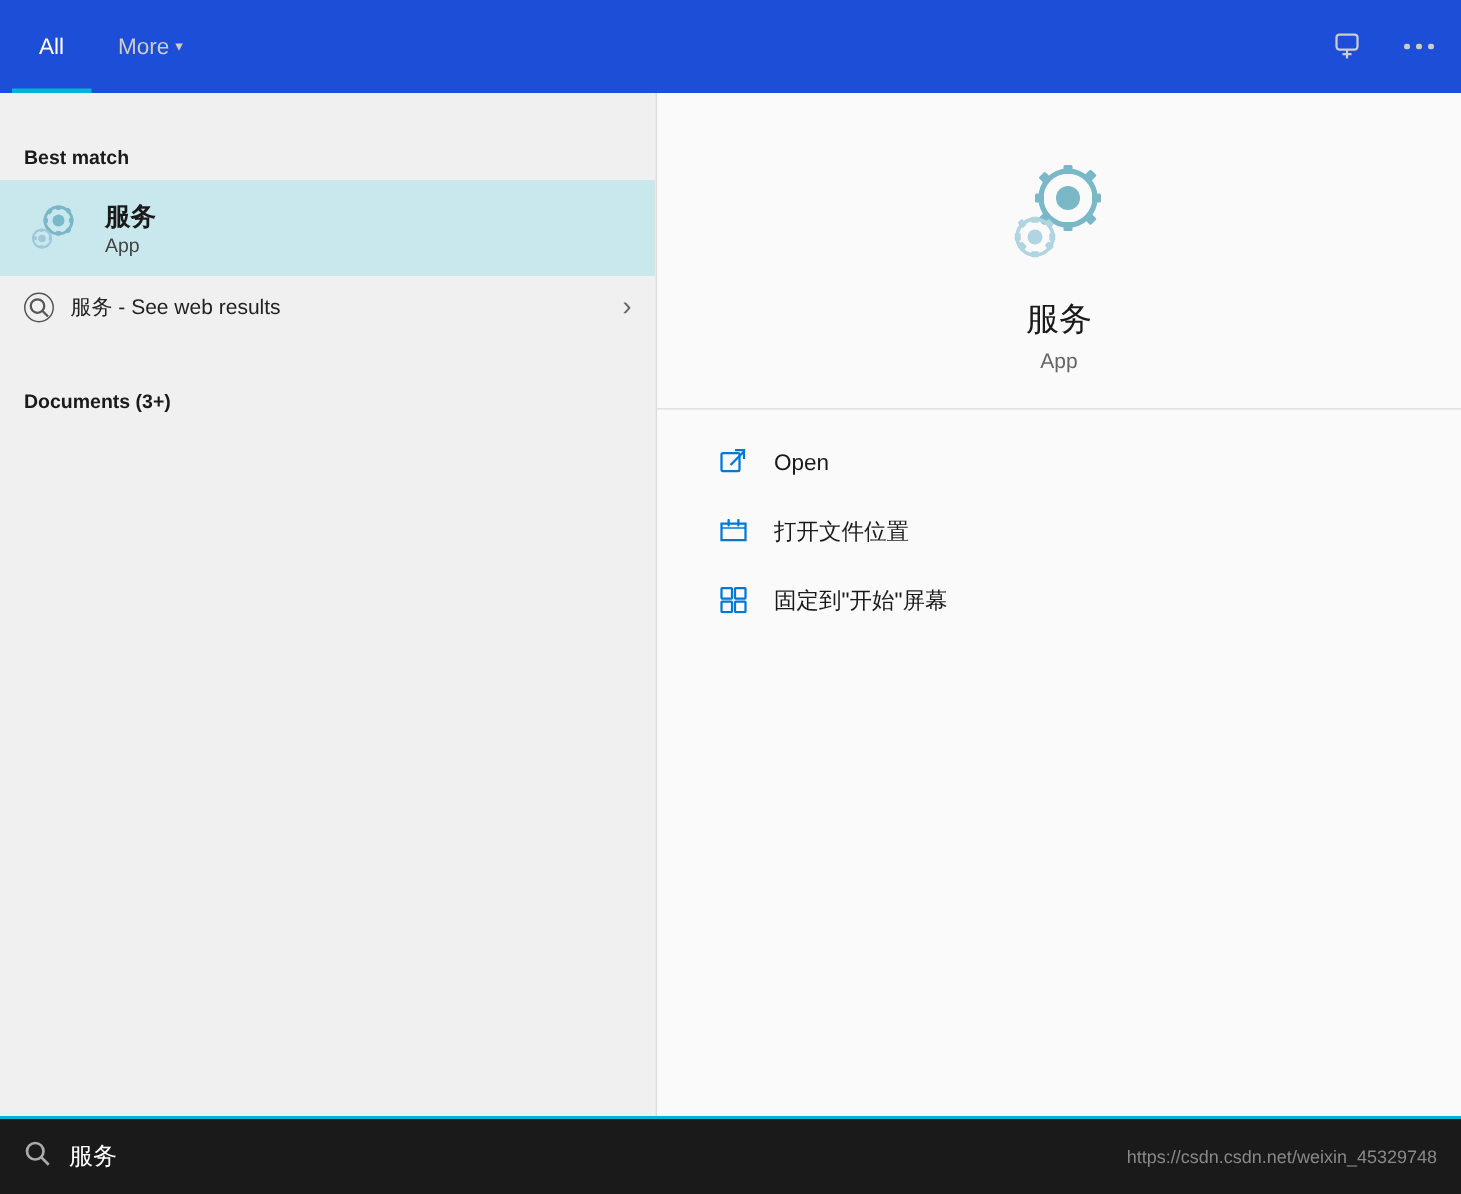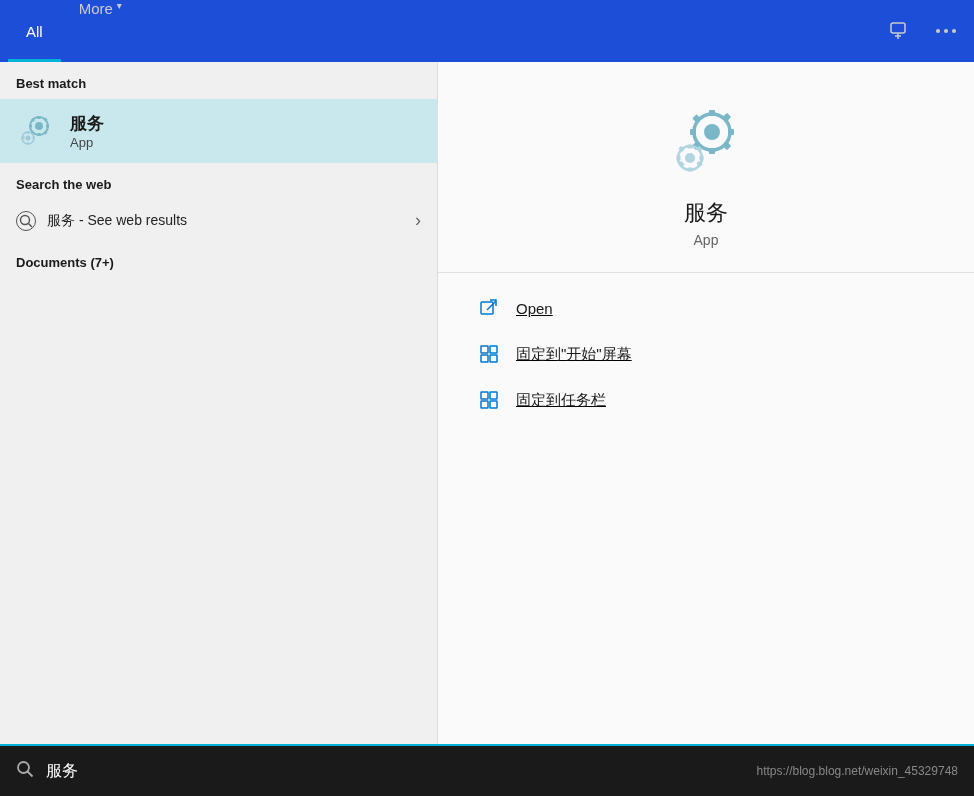--- a/index.html
+++ b/index.html
@@ -39,21 +39,21 @@
       content: '';
       position: absolute;
       bottom: 0;
       left: 0;
       right: 0;
       height: 3px;
       background: #00b4d8;
     }
     .tab-more {
       display: flex;
-      align-items: flex-start;
+      align-items: center;
       gap: 4px;
     }
     .tab-more-arrow {
       font-size: 10px;
     }
     .tab-bar-right {
       margin-left: auto;
       display: flex;
       align-items: center;
       gap: 8px;
@@ -84,20 +84,21 @@
       display: flex;
       flex-direction: column;
       overflow-y: auto;
     }
 
     .section-label {
       font-size: 13px;
       font-weight: 600;
       color: #1a1a1a;
       padding: 14px 16px 8px 16px;
+      margin-top: 21px;
     }
 
     
     .best-match-item {
       display: flex;
       align-items: center;
       gap: 14px;
       padding: 12px 16px;
       background: #c8e8ee;
       cursor: pointer;
@@ -182,21 +183,20 @@
       margin-bottom: 4px;
     }
     .app-detail-subtitle {
       font-size: 14px;
       color: #666;
     }
 
     
     .action-list {
       padding: 12px 0;
-      text-decoration: underline;
     }
     .action-item {
       display: flex;
       align-items: center;
       gap: 16px;
       padding: 12px 40px;
       cursor: pointer;
       font-size: 15px;
       color: #1a1a1a;
     }
@@ -304,36 +304,35 @@
           <rect x="5.5" y="24.5" width="2" height="2.5" rx="0.3" fill="#a0c8d8"></rect>
           <rect x="15.5" y="24.5" width="2" height="2.5" rx="0.3" fill="#a0c8d8"></rect>
         </svg>
       </div>
       <div class="best-match-text">
         <div class="title">服务</div>
         <div class="subtitle">App</div>
       </div>
     </div>
 
-    <div class="section-label">Search the web</div>
 
     <div class="web-search-item">
       <div class="web-search-icon">
         <svg width="14" height="14" viewBox="0 0 14 14" fill="none" xmlns="http://www.w3.org/2000/svg">
           <circle cx="6" cy="6" r="4.5" stroke="#555" stroke-width="1.5"></circle>
           <line x1="9.5" y1="9.5" x2="13" y2="13" stroke="#555" stroke-width="1.5"></line>
         </svg>
       </div>
       <div class="web-search-text">
         <span>服务</span><span> - See web results</span>
       </div>
       <div class="web-search-arrow">›</div>
     </div>
 
-    <div class="section-label">Documents (7+)</div>
+    <div class="section-label">Documents (3+)</div>
 
   </div>
 
   <div class="right-panel">
 
     <div class="app-detail-header">
       <div class="gear-icon-container">
         <svg class="gear-svg" viewBox="0 0 80 80" xmlns="http://www.w3.org/2000/svg">
 
           <circle cx="46" cy="30" r="18" fill="none" stroke="#7ab8c8" stroke-width="3.5"></circle>
@@ -372,51 +371,51 @@
           <svg viewBox="0 0 18 18" fill="none" xmlns="http://www.w3.org/2000/svg">
             <rect x="1" y="3" width="12" height="12" rx="1" stroke="#0078d4" stroke-width="1.5" fill="none"></rect>
             <path d="M10 1h6v6" stroke="#0078d4" stroke-width="1.5" fill="none"></path>
             <line x1="7" y1="11" x2="16" y2="2" stroke="#0078d4" stroke-width="1.5"></line>
           </svg>
         </div>
         <span>Open</span>
       </div>
 
 
+      <div class="action-item">
+        <div class="action-icon">
+          <svg viewBox="0 0 18 18" fill="none" xmlns="http://www.w3.org/2000/svg">
+            <path d="M1 4h16v11H1z" stroke="#0078d4" stroke-width="1.5" fill="none" rx="1"></path>
+            <path d="M1 7h16" stroke="#0078d4" stroke-width="1"></path>
+            <rect x="5" y="1" width="1.5" height="5" rx="0.5" fill="#0078d4"></rect>
+            <rect x="11.5" y="1" width="1.5" height="5" rx="0.5" fill="#0078d4"></rect>
+          </svg>
+        </div>
+        <span>打开文件位置</span>
+      </div>
 
       <div class="action-item">
         <div class="action-icon">
           <svg viewBox="0 0 18 18" fill="none" xmlns="http://www.w3.org/2000/svg">
             <rect x="1" y="1" width="7" height="7" rx="0.5" stroke="#0078d4" stroke-width="1.5" fill="none"></rect>
             <rect x="10" y="1" width="7" height="7" rx="0.5" stroke="#0078d4" stroke-width="1.5" fill="none"></rect>
             <rect x="1" y="10" width="7" height="7" rx="0.5" stroke="#0078d4" stroke-width="1.5" fill="none"></rect>
             <rect x="10" y="10" width="7" height="7" rx="0.5" stroke="#0078d4" stroke-width="1.5" fill="none"></rect>
           </svg>
         </div>
         <span>固定到"开始"屏幕</span>
       </div>
 
-      <div class="action-item">
-        <div class="action-icon">
-          <svg viewBox="0 0 18 18" fill="none" xmlns="http://www.w3.org/2000/svg">
-            <rect x="1" y="1" width="7" height="7" rx="0.5" stroke="#0078d4" stroke-width="1.5" fill="none"></rect>
-            <rect x="10" y="1" width="7" height="7" rx="0.5" stroke="#0078d4" stroke-width="1.5" fill="none"></rect>
-            <rect x="1" y="10" width="7" height="7" rx="0.5" stroke="#0078d4" stroke-width="1.5" fill="none"></rect>
-            <rect x="10" y="10" width="7" height="7" rx="0.5" stroke="#0078d4" stroke-width="1.5" fill="none"></rect>
-          </svg>
-        </div>
-        <span>固定到任务栏</span>
-      </div>
 
     </div>
   </div>
 </div>
 
 <div class="search-bar">
   <div class="search-bar-icon">
     <svg width="18" height="18" viewBox="0 0 18 18" fill="none" xmlns="http://www.w3.org/2000/svg">
       <circle cx="7.5" cy="7.5" r="5.5" stroke="#aaa" stroke-width="1.8"></circle>
       <line x1="11.5" y1="11.5" x2="16.5" y2="16.5" stroke="#aaa" stroke-width="1.8"></line>
     </svg>
   </div>
   <div class="search-bar-text">服务</div>
-  <div class="search-bar-url">https://blog.blog.net/weixin_45329748</div>
+  <div class="search-bar-url">https://csdn.csdn.net/weixin_45329748</div>
 </div>
 
 </body></html>

